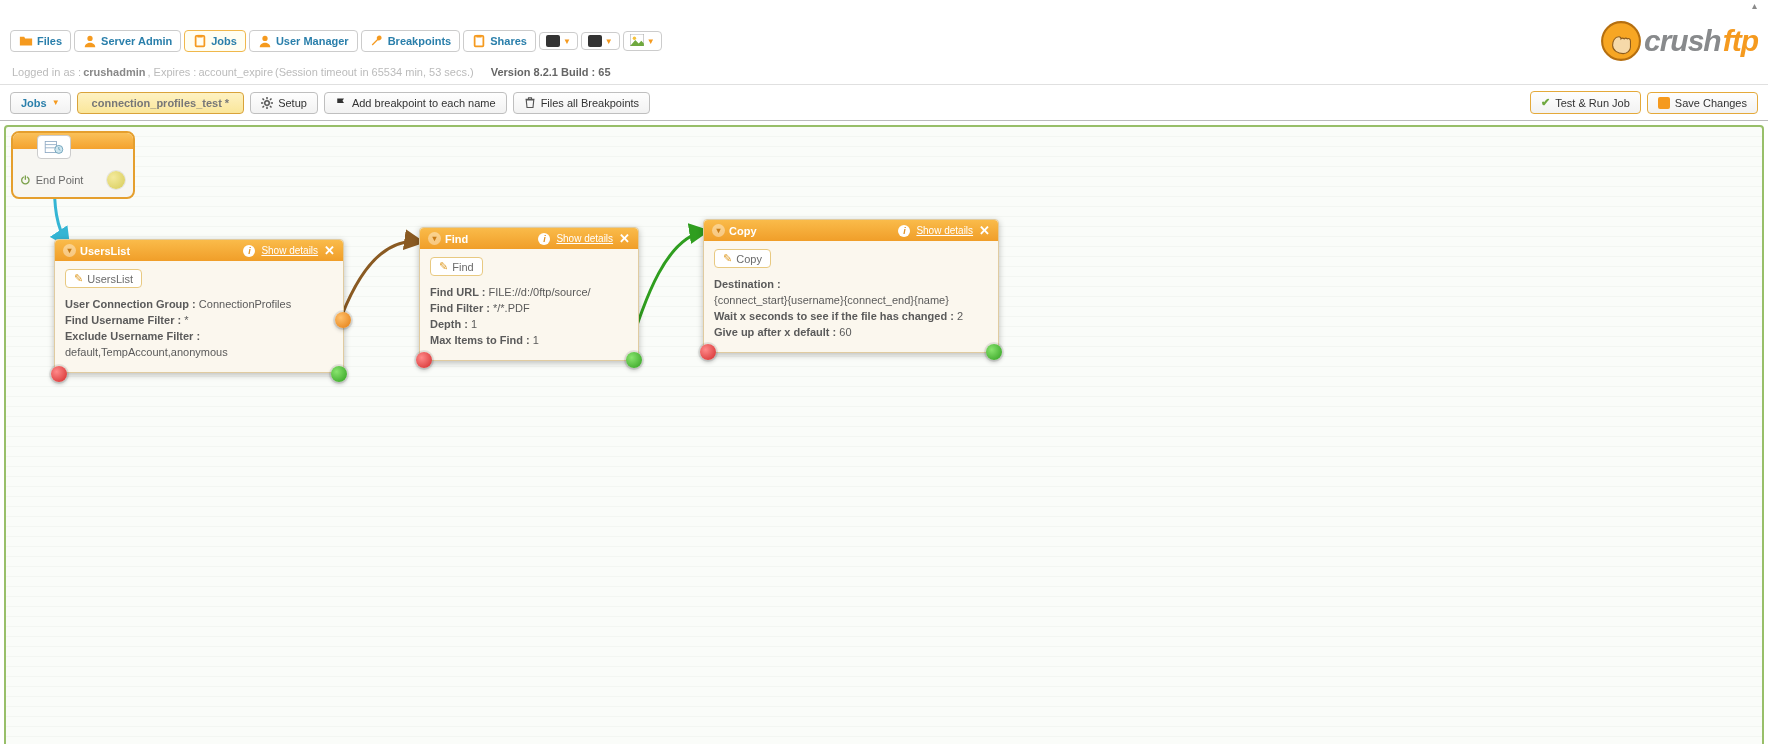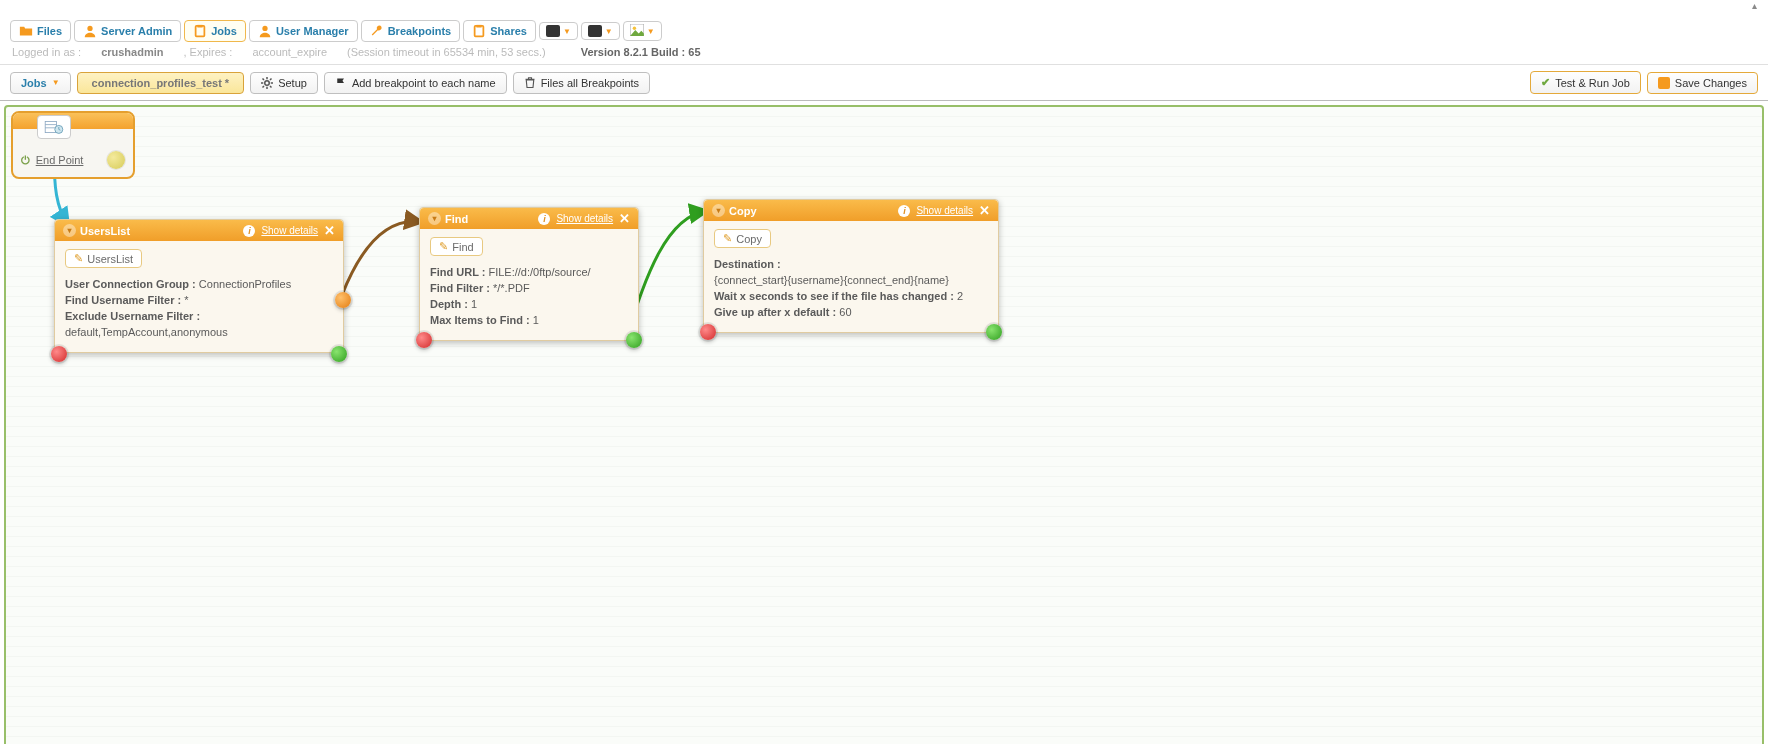--- a/index.html
+++ b/index.html
@@ -50,21 +50,21 @@
     font-style: italic;
   }
   .logo .orange { color:#f59a1f; }
   .logo svg { width:42px; height:42px; }
   
   .statusline {
     padding: 2px 12px 6px 12px;
     color: #bbb;
     font-size: 11px;
     border-bottom: 1px solid #e0e0e0;
-    display:flex; gap:20px; align-items:baseline;
+    display:flex; gap:2px; align-items:baseline;
   }
   .statusline .dark { color:#888; font-weight:bold; }
   .statusline .version { margin-left:15px; color:#666; font-weight:bold; }
   
   .toolbar {
     display:flex;
     align-items:center;
     justify-content: space-between;
     padding:6px 10px;
     border-bottom: 1px solid #bbb;
@@ -132,21 +132,21 @@
   .startnode .row {
     display:flex; align-items:center; gap:6px;
     padding:2px 2px;
     font-size:11px; color:#6a6a6a;
   }
   .startnode .dot-yellow {
     width:18px; height:18px; border-radius:50%;
     background: radial-gradient(circle at 35% 35%, #f4ea9c, #d6cb58);
     box-shadow: 0 0 0 1px rgba(0,0,0,0.08);
   }
-  .startnode .lbl { flex:1;text-decoration:underline; }
+  .startnode .lbl { flex:1; }
   .startnode .power { color:#7aa04a; font-weight:bold; }
 
   
   .card {
     position:absolute;
     width:290px;
     background:#fbf7ee;
     border: 1px solid #e0cba0;
     border-radius: 4px 4px 6px 6px;
     box-shadow: 0 2px 6px rgba(0,0,0,0.25);
@@ -278,20 +278,28 @@
     <div class="small-tab">
       <span>
         <svg width="14" height="12" viewBox="0 0 16 14">
             <rect x="0" y="0" width="16" height="14" fill="#fff" stroke="#aaa"></rect>
             <circle cx="5" cy="5" r="2" fill="#f5c23a"></circle>
             <path d="M0 14 L6 7 L10 11 L13 8 L16 11 V14z" fill="#6fa83f"></path>
           </svg>
       </span>
       <span style="font-size:8px;color:#f59a1f">▼</span>
     </div>
+  </div>
+  <div class="logo">
+    <svg viewBox="0 0 40 40">
+      <circle cx="20" cy="20" r="18" fill="#f7a623" stroke="#b56f10" stroke-width="2"></circle>
+      <path d="M12 24c0-4 2-8 6-8 1 0 2 1 2 2 1-1 2-1 3 0 1-1 2-1 3 0 1-1 3 0 3 2v6c0 3-3 6-7 6-5 0-10-3-10-8z" fill="#f6d9a9" stroke="#8a5a1c" stroke-width="1"></path>
+    </svg>
+    <span>crush</span>
+      <span class="orange">ftp</span>
   </div>
 </div>
 
 <div class="statusline">
   <span>Logged in as :</span>
   <span class="dark">crushadmin</span>
   <span>, Expires :</span>
   <span>account_expire</span>
   <span>(Session timeout in 65534 min, 53 secs.)</span>
   <span class="version">Version 8.2.1 Build : 65</span>

